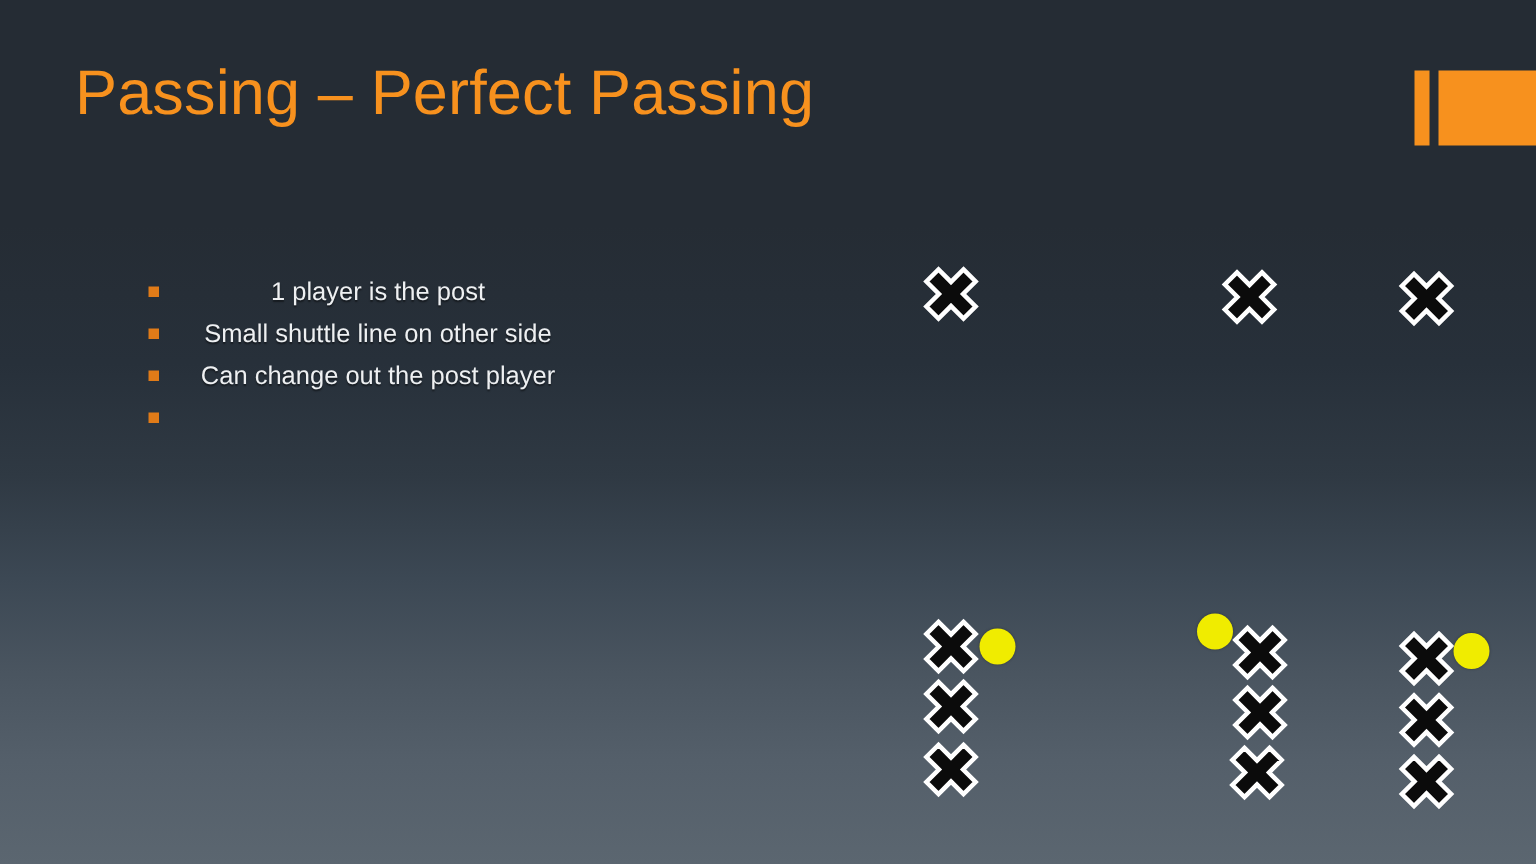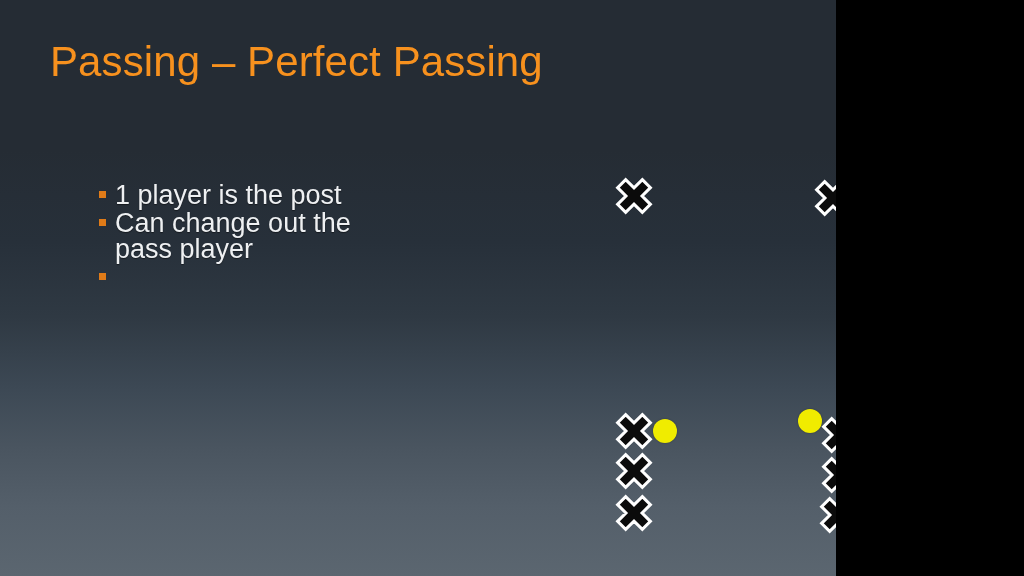--- a/index.html
+++ b/index.html
@@ -3,21 +3,21 @@
 <meta charset="utf-8">
 <title>Passing – Perfect Passing</title>
 <style>
   html, body {
     margin: 0;
     padding: 0;
     background: #000;
   }
   #slide {
     position: relative;
-    width: 836px;
+    width: 1024px;
     height: 576px;
     overflow: hidden;
     background: linear-gradient(to bottom,
       #252c34 0%,
       #252c34 26%,
       #27303a 42%,
       #2f3943 55%,
       #3c4854 67%,
       #4a5560 78%,
       #545f6a 88%,
@@ -70,23 +70,24 @@
     position: absolute;
     left: 99px;
     top: 182px;
     width: 290px;
   }
   .bullet-item {
     position: relative;
     padding-left: 16px;
     margin-bottom: 2px;
     color: #eef0f2;
-    font-size: 27px;
+    font-size: 17px;
     line-height: 26px;
     text-shadow: 0 1px 1px rgba(0,0,0,0.45);
+    text-align: center;
   }
   .bullet-marker {
     position: absolute;
     left: 0;
     top: 9px;
     width: 7px;
     height: 7px;
     background: #e07b18;
   }
 
@@ -122,21 +123,22 @@
 
   <div id="title">Passing – Perfect Passing</div>
 
   <div id="deco">
     <div class="deco-bar-thin"></div>
     <div class="deco-bar-wide"></div>
   </div>
 
   <div id="bullets">
       <div class="bullet-item"><span class="bullet-marker" style="background: rgb(224, 123, 24);"></span><span>1 player is the post</span></div>
-      <div class="bullet-item"><span class="bullet-marker" style="background: rgb(224, 123, 24);"></span><span>Can change out the pass player</span></div>
+      <div class="bullet-item"><span class="bullet-marker" style="background: rgb(224, 123, 24);"></span><span>Small shuttle line on other side</span></div>
+      <div class="bullet-item"><span class="bullet-marker" style="background: rgb(224, 123, 24);"></span><span>Can change out the post player</span></div>
       <div class="bullet-item"><span class="bullet-marker" style="background: rgb(224, 123, 24);"></span></div>
     </div>
 
   <div id="diagram">
       <div class="marker-x" style="left: 634px; top: 196px;">
         <svg viewBox="0 0 100 100" width="38" height="38" style="transform:rotate(45deg);display:block;overflow:visible">
           <polygon points="35,4 65,4 65,35 96,35 96,65 65,65 65,96 35,96 35,65 4,65 4,35 35,35" fill="#0b0b0b" stroke="#ffffff" stroke-width="8" stroke-linejoin="miter"></polygon>
         </svg>
       </div>
       <div class="marker-x" style="left: 833px; top: 198px;">

